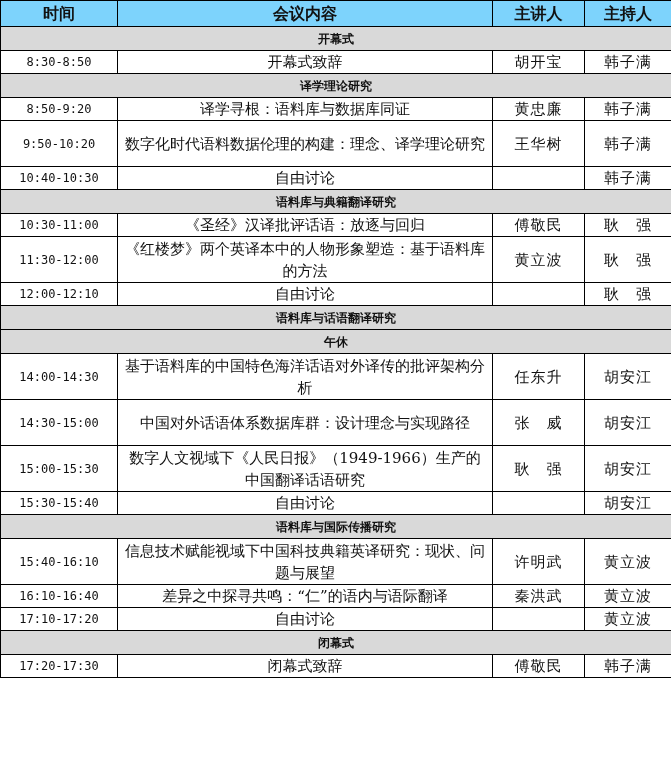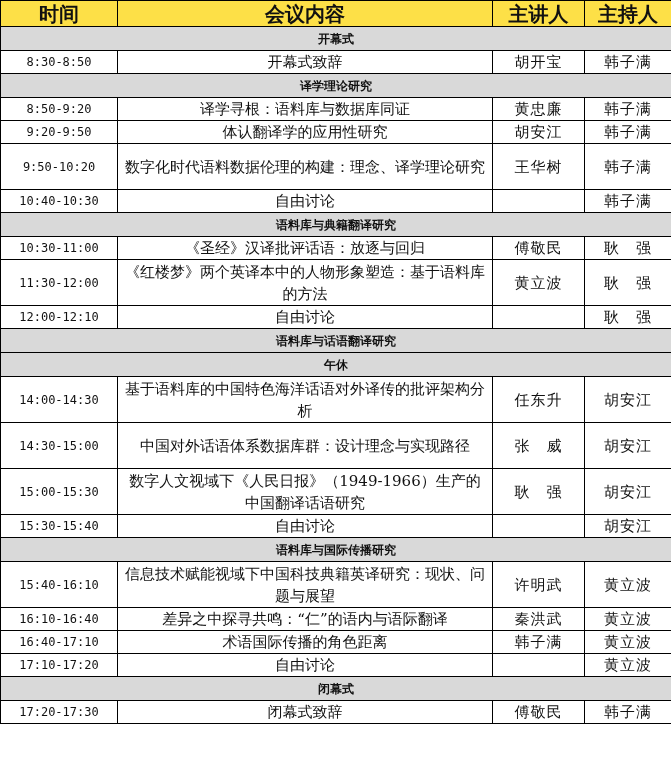--- a/index.html
+++ b/index.html
@@ -17,21 +17,21 @@
       text-align: center;
       vertical-align: middle;
       padding: 0 4px;
       line-height: 22px;
       overflow: hidden;
     }
     col.c-time { width: 117px; }
     col.c-topic { width: 375px; }
     col.c-speaker { width: 92px; }
     col.c-host { width: 87px; }
-    tr.header th { background: #fde047; font-weight: bold; height: 25px; font-family: "DejaVu Sans", "Liberation Sans", sans-serif; font-size: 20px; }
+    tr.header th { background: #7dd3fc; font-weight: bold; height: 25px; font-family: "DejaVu Sans", "Liberation Sans", sans-serif; font-size: 16px; }
     tr.section td { background: #d9d9d9; font-weight: bold; height: 23px; font-family: "DejaVu Sans", "Liberation Sans", sans-serif; font-size: 12px; }
     tr.row td { height: 22px; }
     tr.row.tall td { height: 45px; }
     td.time { font-family: "DejaVu Sans Mono", "Liberation Mono", monospace; font-size: 12px; white-space: nowrap; }
     td.topic { padding: 0 8px; }
     td.name { letter-spacing: 1px; white-space: pre; }
   </style>
 </head>
 <body>
 
@@ -61,26 +61,20 @@
       <td class="name">韩子满</td>
     </tr>
 
     <tr class="section">
         <td colspan="4">译学理论研究</td>
       </tr>
     <tr class="row">
       <td class="time">8:50-9:20</td>
       <td class="topic">译学寻根：语料库与数据库同证</td>
       <td class="name">黄忠廉</td>
-      <td class="name">韩子满</td>
-    </tr>
-    <tr class="row">
-      <td class="time">9:20-9:50</td>
-      <td class="topic">体认翻译学的应用性研究</td>
-      <td class="name">胡安江</td>
       <td class="name">韩子满</td>
     </tr>
     <tr class="row tall">
       <td class="time">9:50-10:20</td>
       <td class="topic">数字化时代语料数据伦理的构建：理念、译学理论研究</td>
       <td class="name">王华树</td>
       <td class="name">韩子满</td>
     </tr>
     <tr class="row">
       <td class="time">10:40-10:30</td>
@@ -151,26 +145,20 @@
       <td class="name">许明武</td>
       <td class="name">黄立波</td>
     </tr>
     <tr class="row">
       <td class="time">16:10-16:40</td>
       <td class="topic">差异之中探寻共鸣：“仁”的语内与语际翻译</td>
       <td class="name">秦洪武</td>
       <td class="name">黄立波</td>
     </tr>
     <tr class="row">
-      <td class="time">16:40-17:10</td>
-      <td class="topic">术语国际传播的角色距离</td>
-      <td class="name">韩子满</td>
-      <td class="name">黄立波</td>
-    </tr>
-    <tr class="row">
       <td class="time">17:10-17:20</td>
       <td class="topic">自由讨论</td>
       <td class="name"></td>
       <td class="name">黄立波</td>
     </tr>
 
     <tr class="section">
         <td colspan="4">闭幕式</td>
       </tr>
     <tr class="row">

